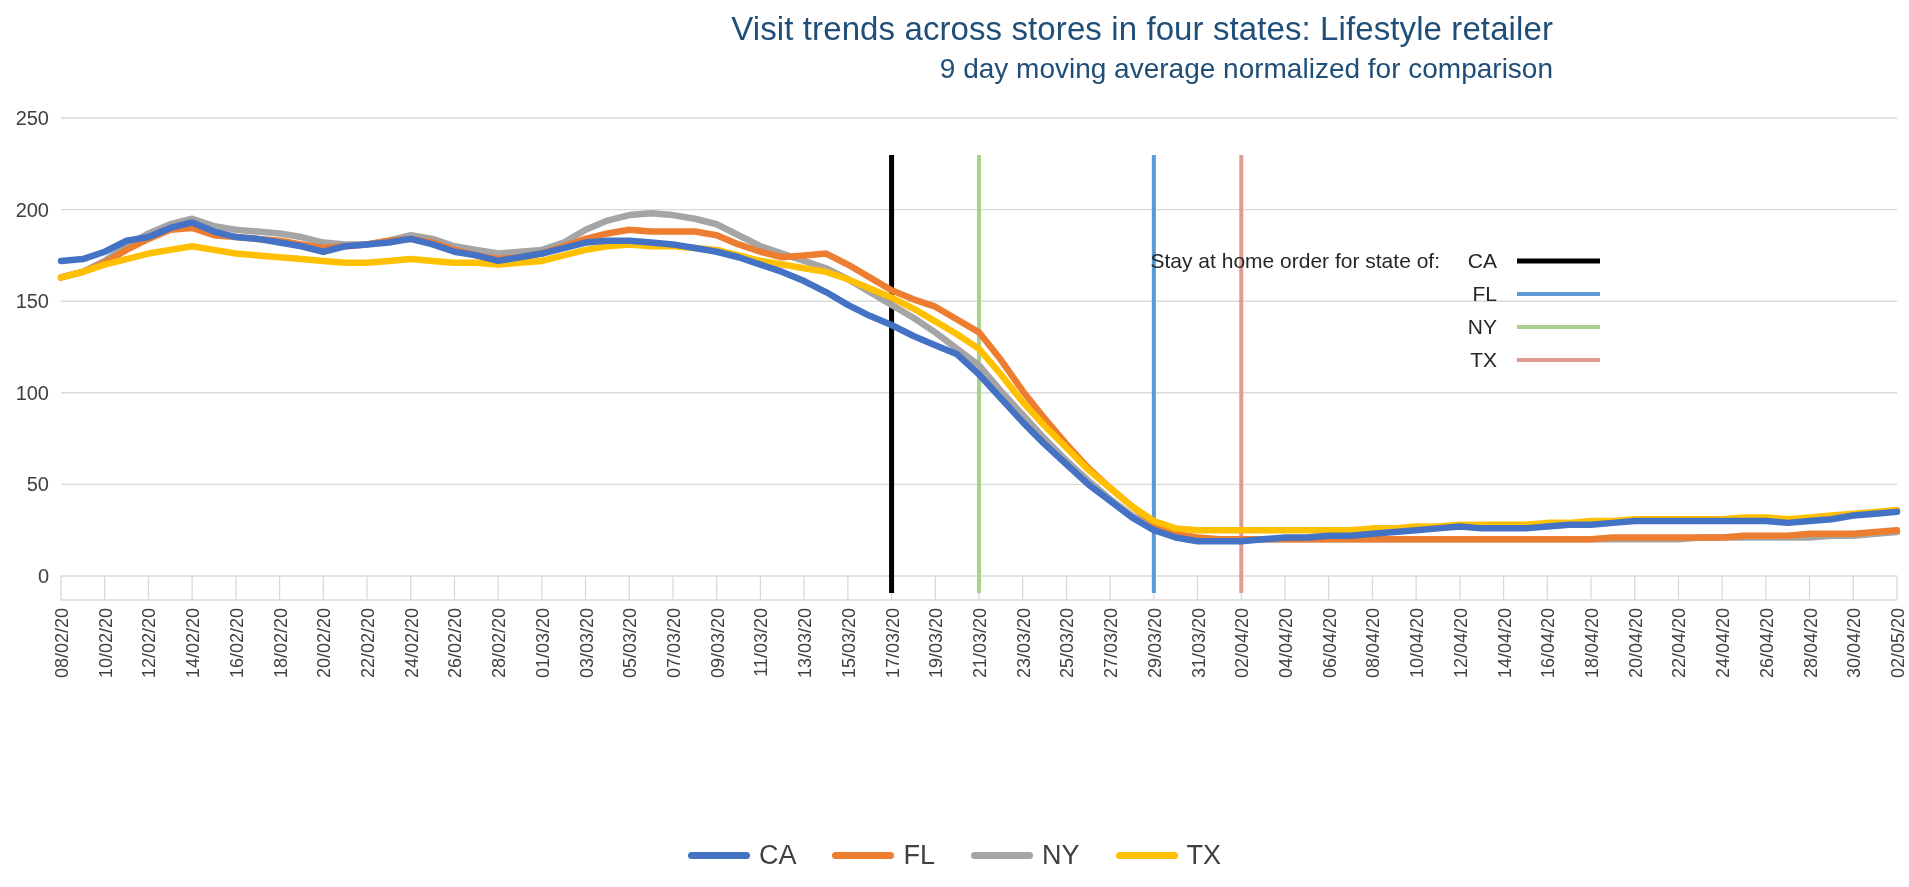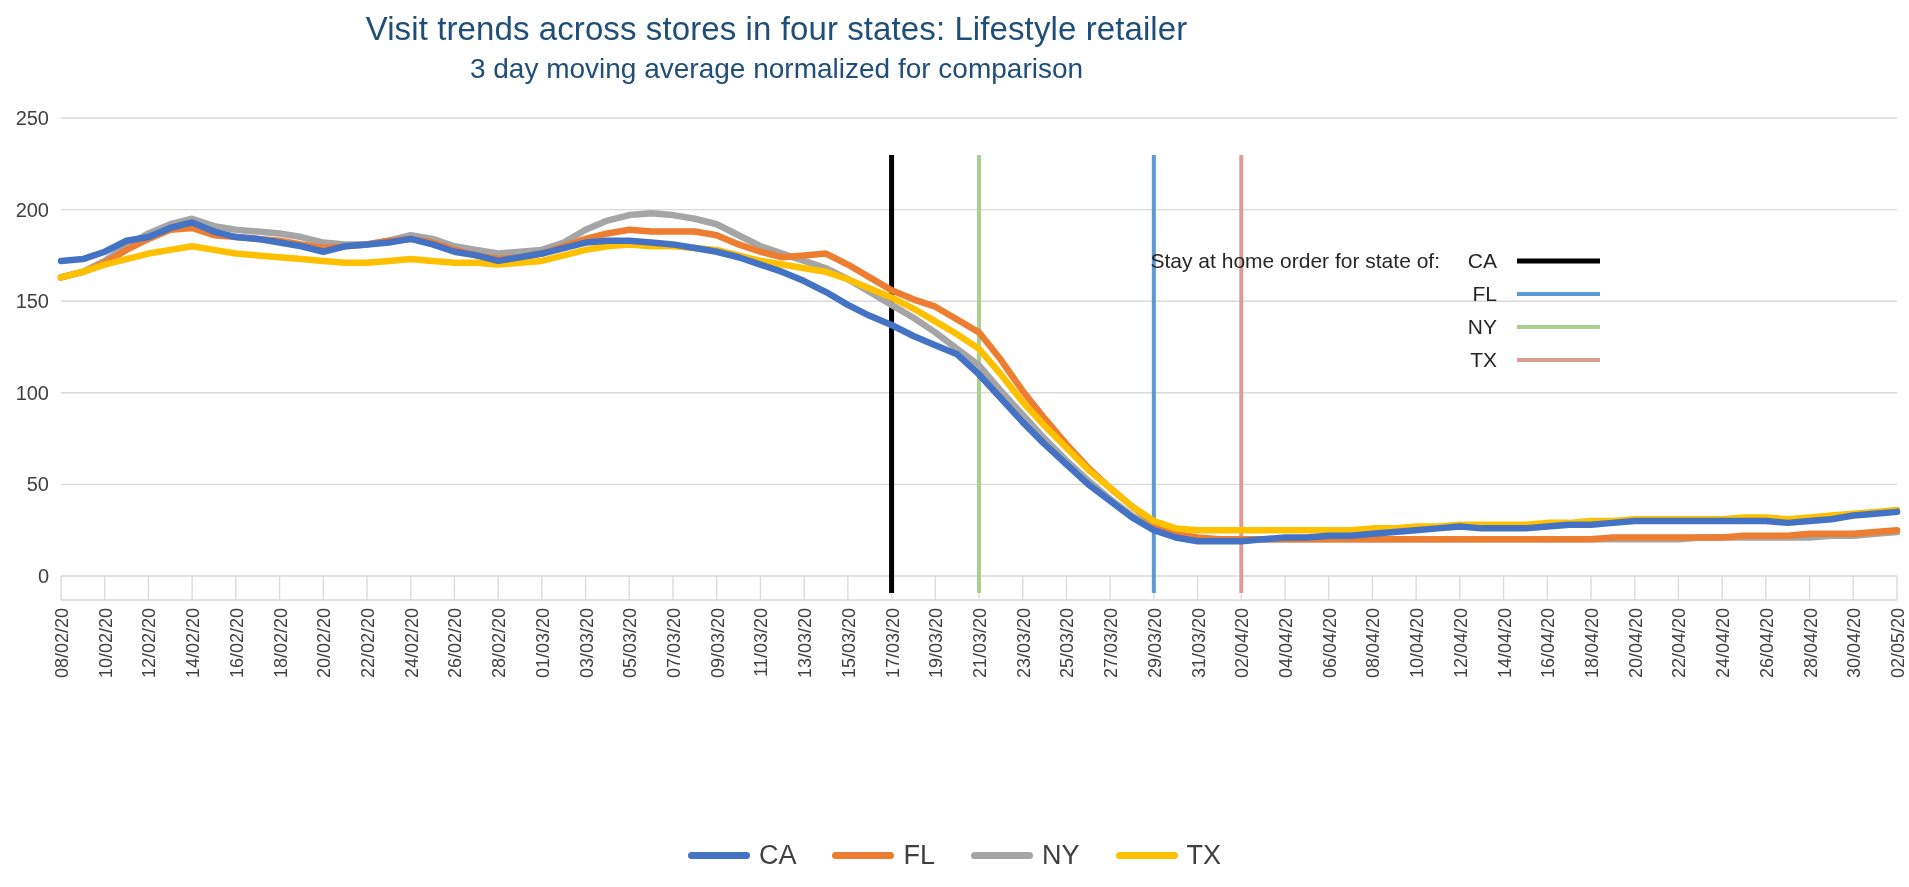--- a/index.html
+++ b/index.html
@@ -1,38 +1,38 @@
 <!DOCTYPE html>
 <html><head>
 <meta charset="utf-8">
 <style>
   html,body{margin:0;padding:0;background:#ffffff;}
   body{width:1909px;height:887px;font-family:"Liberation Sans","DejaVu Sans",sans-serif;overflow:hidden;position:relative;}
   #chart-root{position:absolute;inset:0;}
-  .title-block{position:absolute;left:0;top:10px;width:1553px;text-align:center;pointer-events:none;}
+  .title-block{position:absolute;left:0;top:10px;width:1553px;text-align:right;pointer-events:none;}
   .chart-title{font-size:33px;color:#1f4e79;letter-spacing:.1px;line-height:1.18;font-weight:400;}
   .chart-subtitle{font-size:28px;color:#1f4e79;line-height:1.25;font-weight:400;margin-top:2px;}
   .plot-svg{position:absolute;left:0;top:0;}
   .ytick{font-size:20px;fill:#404040;font-family:"Liberation Sans",sans-serif;}
   .xtick{font-size:18px;fill:#404040;font-family:"Liberation Sans",sans-serif;}
   .anno-text{font-size:21px;fill:#262626;font-family:"Liberation Sans",sans-serif;}
   .anno-state{font-size:21px;fill:#262626;font-family:"Liberation Sans",sans-serif;}
   .series-legend{position:absolute;left:0;top:840px;width:1909px;display:flex;justify-content:center;align-items:center;gap:36px;}
   .legend-entry{display:flex;align-items:center;gap:9px;}
   .legend-swatch{width:62px;height:7px;border-radius:4px;display:block;}
   .legend-label{font-size:27px;color:#404040;font-family:"Liberation Sans",sans-serif;}
 </style>
 </head>
 <body>
 
 <div id="chart-root">
 
   <div class="title-block">
     <div class="chart-title">Visit trends across stores in four states: Lifestyle retailer</div>
-    <div class="chart-subtitle">3 day moving average normalized for comparison</div>
+    <div class="chart-subtitle">9 day moving average normalized for comparison</div>
   </div>
 
   <svg class="plot-svg" id="plot" width="1909" height="887">
       <line x1="61" y1="576" x2="1897" y2="576" stroke="#d9d9d9" stroke-width="1.6"></line>
       <text x="49" y="583" text-anchor="end" class="ytick">0</text>
       <line x1="61" y1="484.4" x2="1897" y2="484.4" stroke="#d9d9d9" stroke-width="1.4"></line>
       <text x="49" y="491.4" text-anchor="end" class="ytick">50</text>
       <line x1="61" y1="392.79999999999995" x2="1897" y2="392.79999999999995" stroke="#d9d9d9" stroke-width="1.4"></line>
       <text x="49" y="399.79999999999995" text-anchor="end" class="ytick">100</text>
       <line x1="61" y1="301.2" x2="1897" y2="301.2" stroke="#d9d9d9" stroke-width="1.4"></line>

